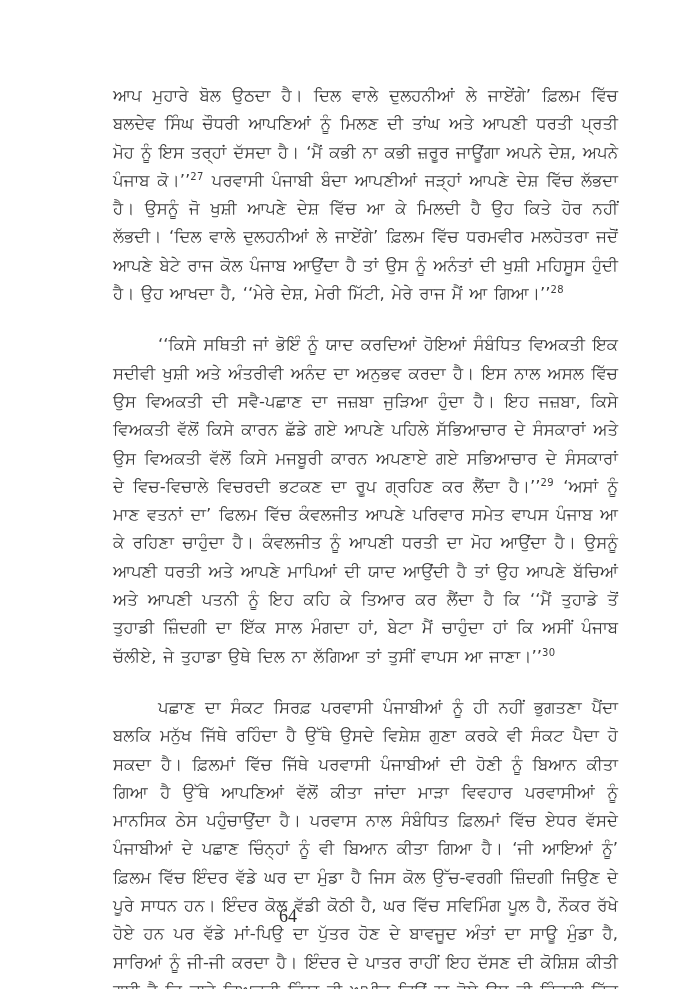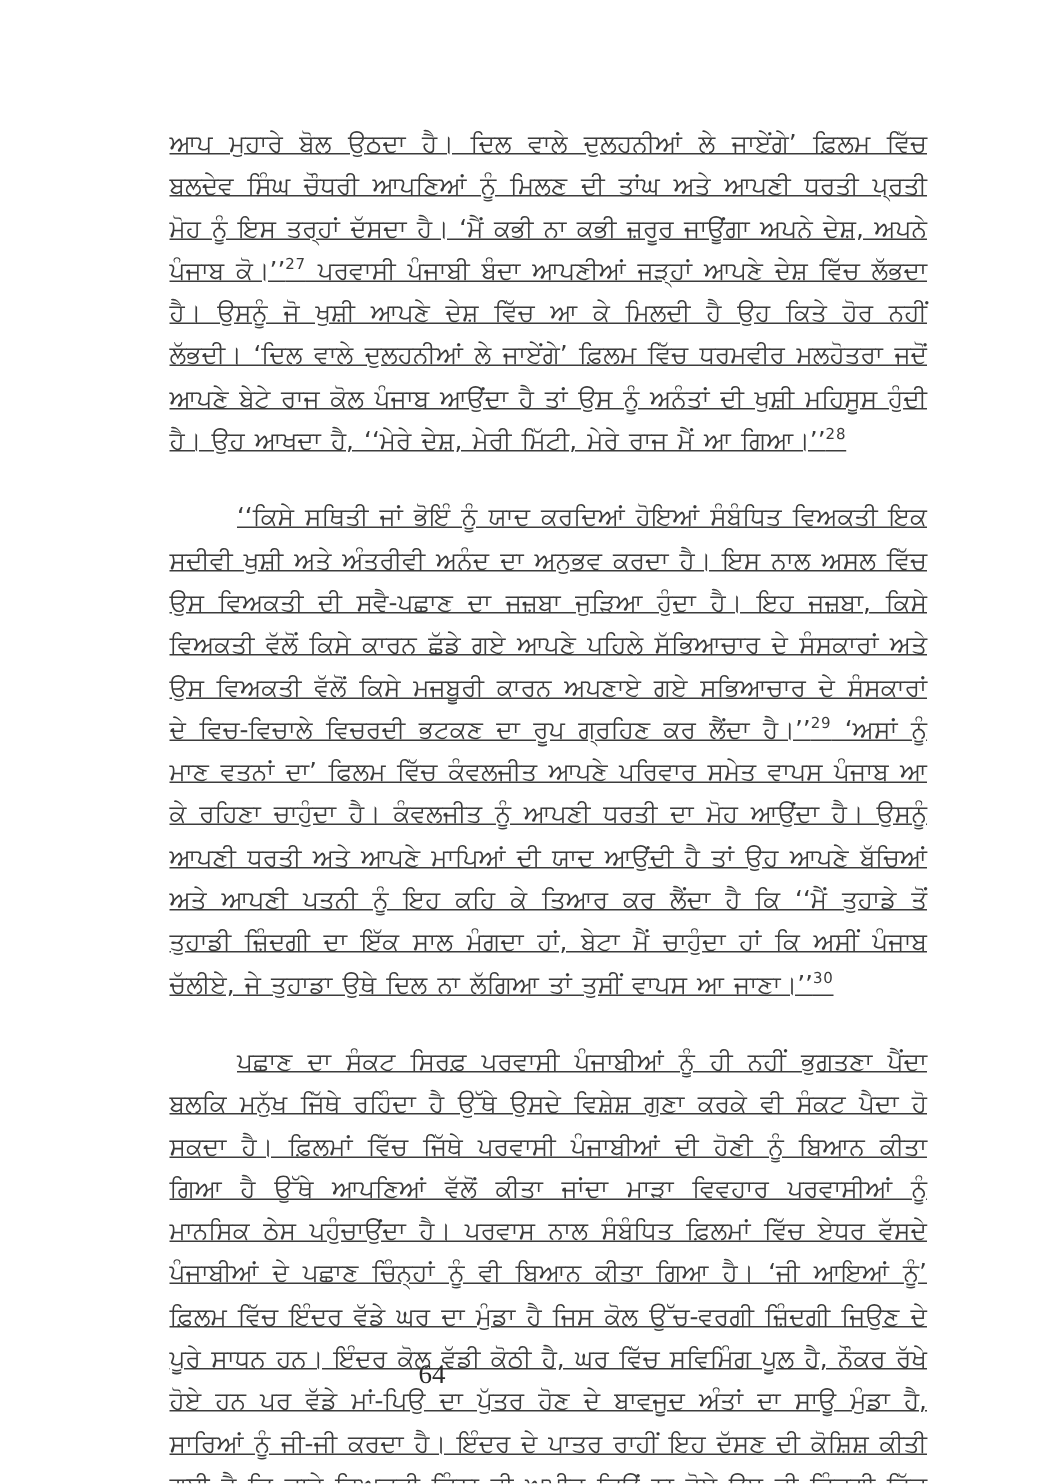--- a/index.html
+++ b/index.html
@@ -23,21 +23,20 @@
     color: #3c3c3c;
     font-size: 16.5px;
     line-height: 28.3px;
     text-align: justify;
     text-justify: inter-word;
     word-spacing: 1.5px;
   }
   p.para {
     margin: 0;
     padding: 0;
-    text-decoration: underline;
   }
   p.para.indent {
     text-indent: 45px;
     margin-top: 23px;
   }
   .text-block sup {
     font-size: 10px;
     line-height: 0;
     vertical-align: super;
     letter-spacing: 0.5px;

